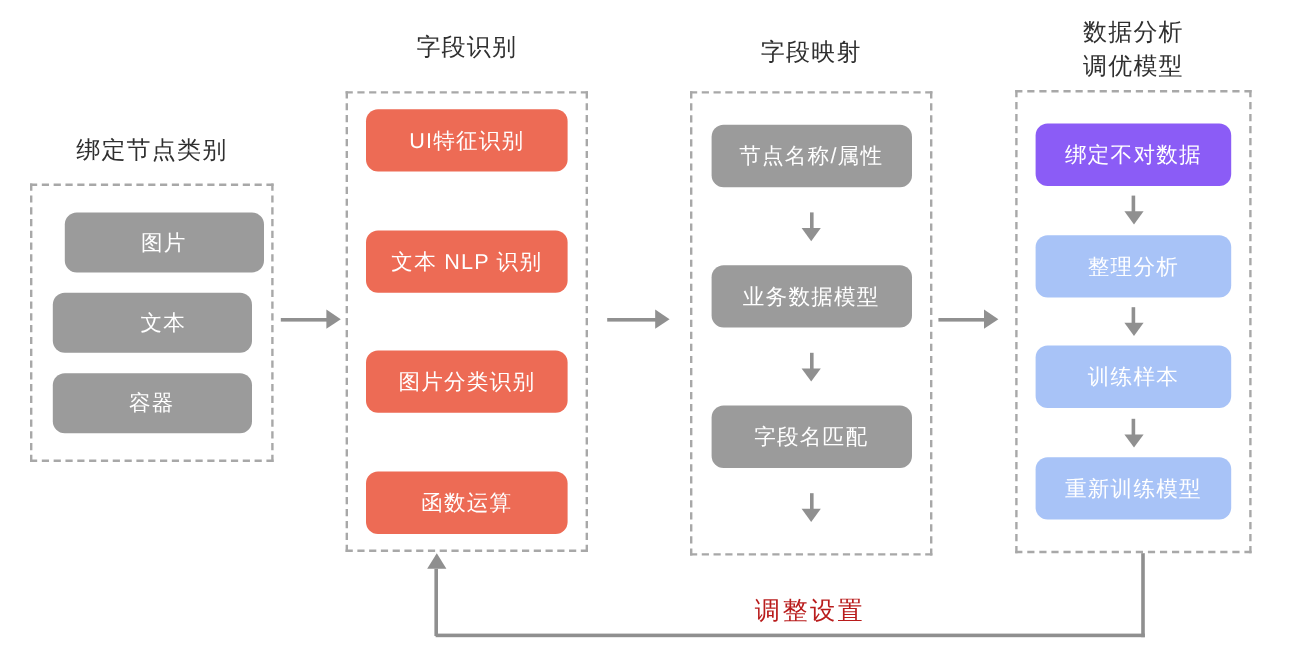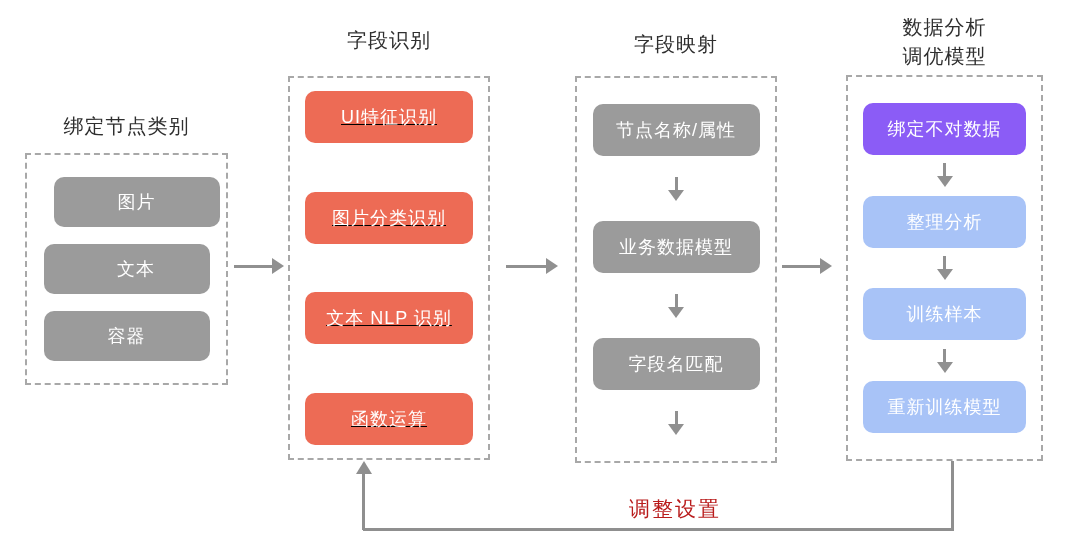--- a/index.html
+++ b/index.html
@@ -45,21 +45,21 @@
     justify-content: center;
     flex: none;
   }
 
   
   .col1-title { left: 25px;  top: 112px; width: 203px; }
   .col1-box   { left: 25px;  top: 153px; width: 203px; height: 232px; padding: 22px 0; }
   .col1-box .item { width: 166px; height: 50px; }
 
   .col2-title { left: 288px; top: 26px;  width: 202px; }
-  .col2-box   { left: 288px; top: 76px;  width: 202px; height: 384px; padding: 13px 0; text-decoration: underline; }
+  .col2-box   { left: 288px; top: 76px;  width: 202px; height: 384px; padding: 13px 0; }
   .col2-box .item { width: 168px; height: 52px; }
 
   .col3-title { left: 575px; top: 30px;  width: 202px; }
   .col3-box   { left: 575px; top: 76px;  width: 202px; height: 387px; padding: 26px 0; }
   .col3-box .item { width: 167px; height: 52px; }
 
   .col4-title { left: 846px; top: 13px;  width: 197px; }
   .col4-box   { left: 846px; top: 75px;  width: 197px; height: 386px; padding: 26px 0; }
   .col4-box .item { width: 163px; height: 52px; }
 
@@ -125,22 +125,22 @@
         <div class="item" style="background: rgb(155, 155, 155);">容器</div>
       </div>
   </div>
 
   <div class="column">
     <div class="col-title col2-title">
         <div>字段识别</div>
       </div>
     <div class="dashed-box col2-box">
         <div class="item" style="background: rgb(237, 107, 85);">UI特征识别</div>
+        <div class="item" style="background: rgb(237, 107, 85);">文本 NLP 识别</div>
         <div class="item" style="background: rgb(237, 107, 85);">图片分类识别</div>
-        <div class="item" style="background: rgb(237, 107, 85);">文本 NLP 识别</div>
         <div class="item" style="background: rgb(237, 107, 85);">函数运算</div>
       </div>
   </div>
 
   <div class="column">
     <div class="col-title col3-title">
         <div>字段映射</div>
       </div>
     <div class="dashed-box col3-box">
         <div class="item" style="background: rgb(155, 155, 155);">节点名称/属性</div>

